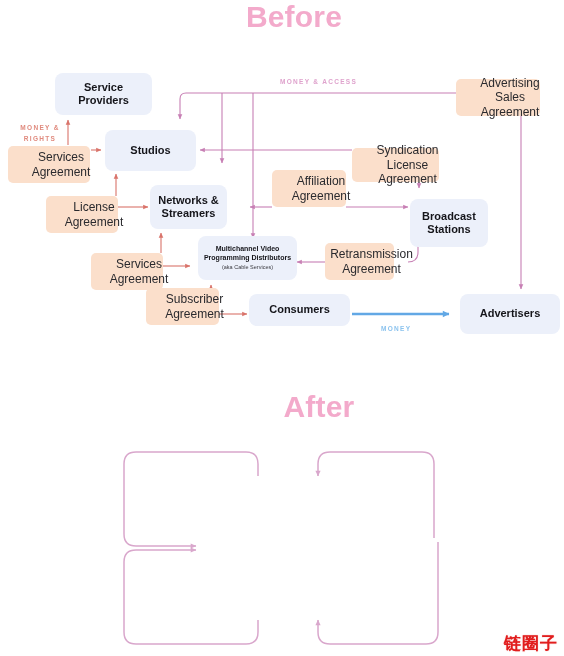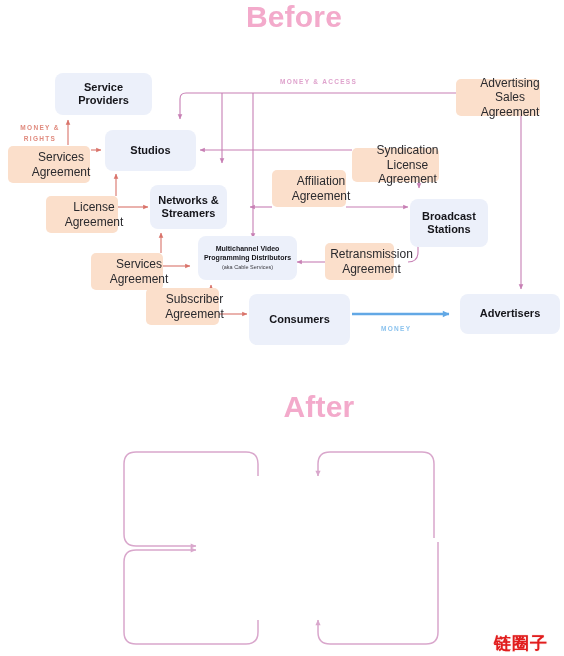--- a/index.html
+++ b/index.html
@@ -111,21 +111,21 @@
   .flow-label.money   { color: #8cc3ee; }
 
   .label-bg {
     background: #ffffff;
     padding: 0 3px;
   }
 
   
   #watermark {
     position: absolute;
-    right: 16px;
+    right: 6px;
     bottom: 4px;
     text-align: center;
     color: #e11d1d;
     user-select: none;
   }
   #watermark .wm-cn {
     font-family: "DejaVu Sans", sans-serif;
     font-size: 17px;
     font-weight: 700;
     letter-spacing: 1px;
@@ -227,21 +227,21 @@
       <span>Multichannel Video</span>
       <span>Programming Distributors</span>
       <span class="sub">(aka Cable Services)</span>
     </div>
 
     <div class="node entity" style="left:410px; top:199px; width:78px; height:48px;">
       <span>Broadcast</span>
       <span>Stations</span>
     </div>
 
-    <div class="node entity" style="left:249px; top:294px; width:101px; height:51px;">
+    <div class="node entity" style="left:249px; top:294px; width:101px; height:32px;">
       <span>Consumers</span>
     </div>
 
     <div class="node entity" style="left:460px; top:294px; width:100px; height:40px;">
       <span>Advertisers</span>
     </div>
 
     <div class="node agreement" style="left:8px; top:146px; width:82px; height:37px;">
       <span>Services</span>
       <span>Agreement</span>

